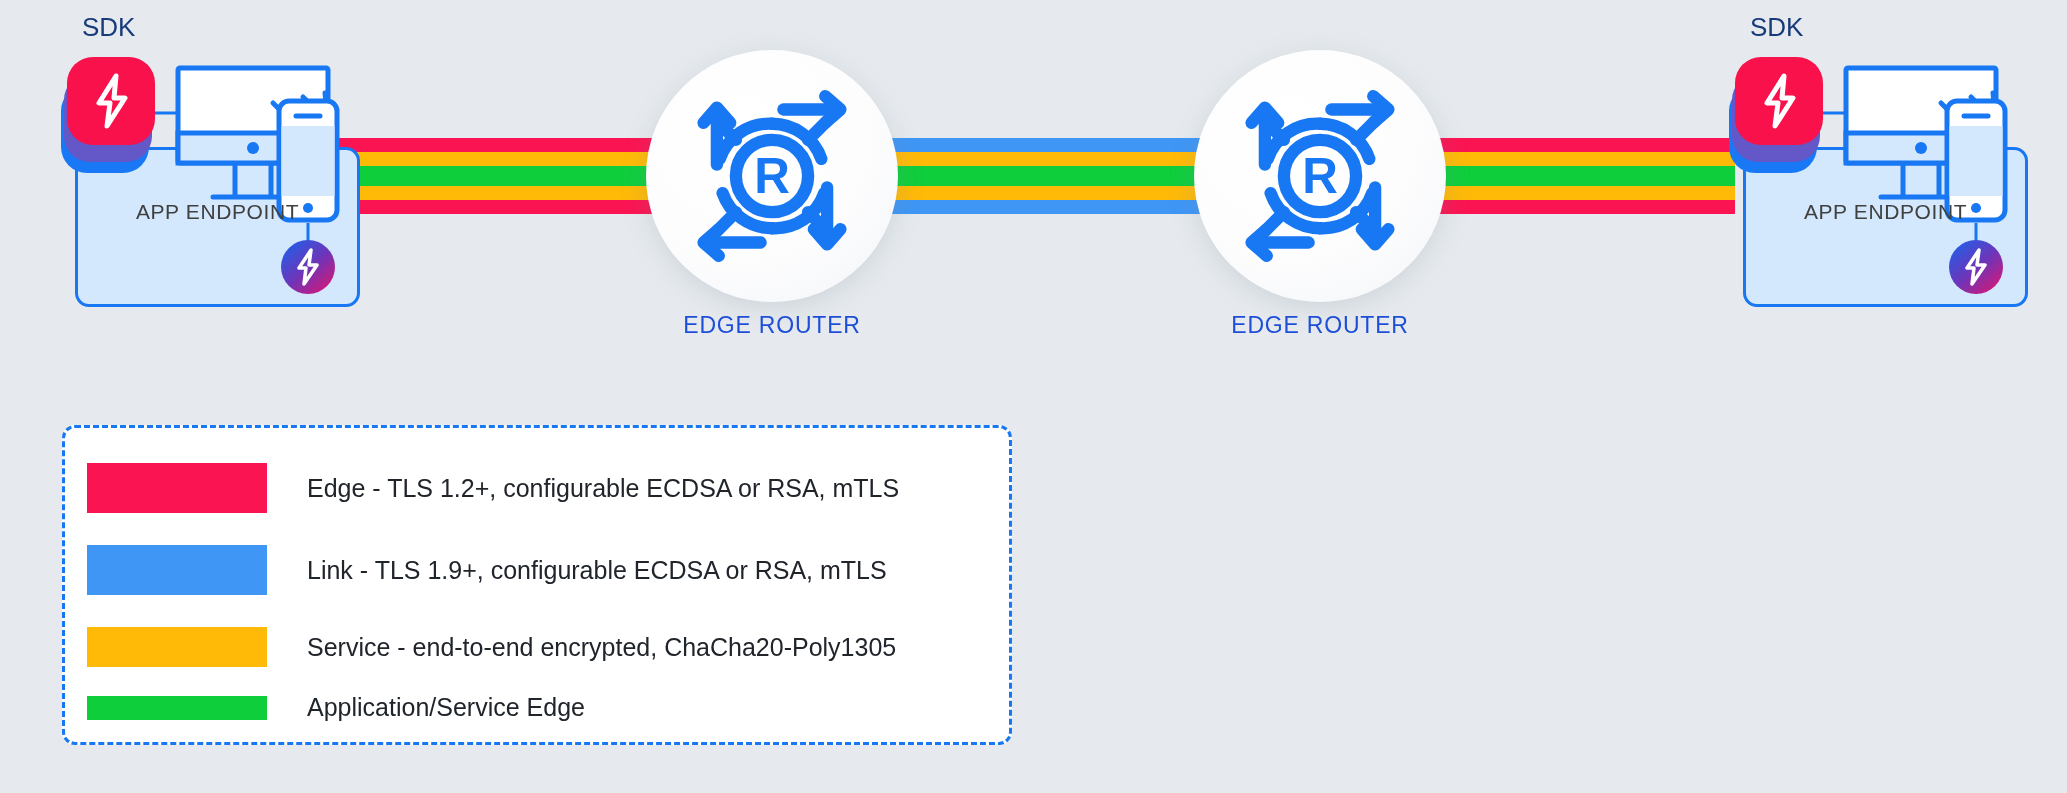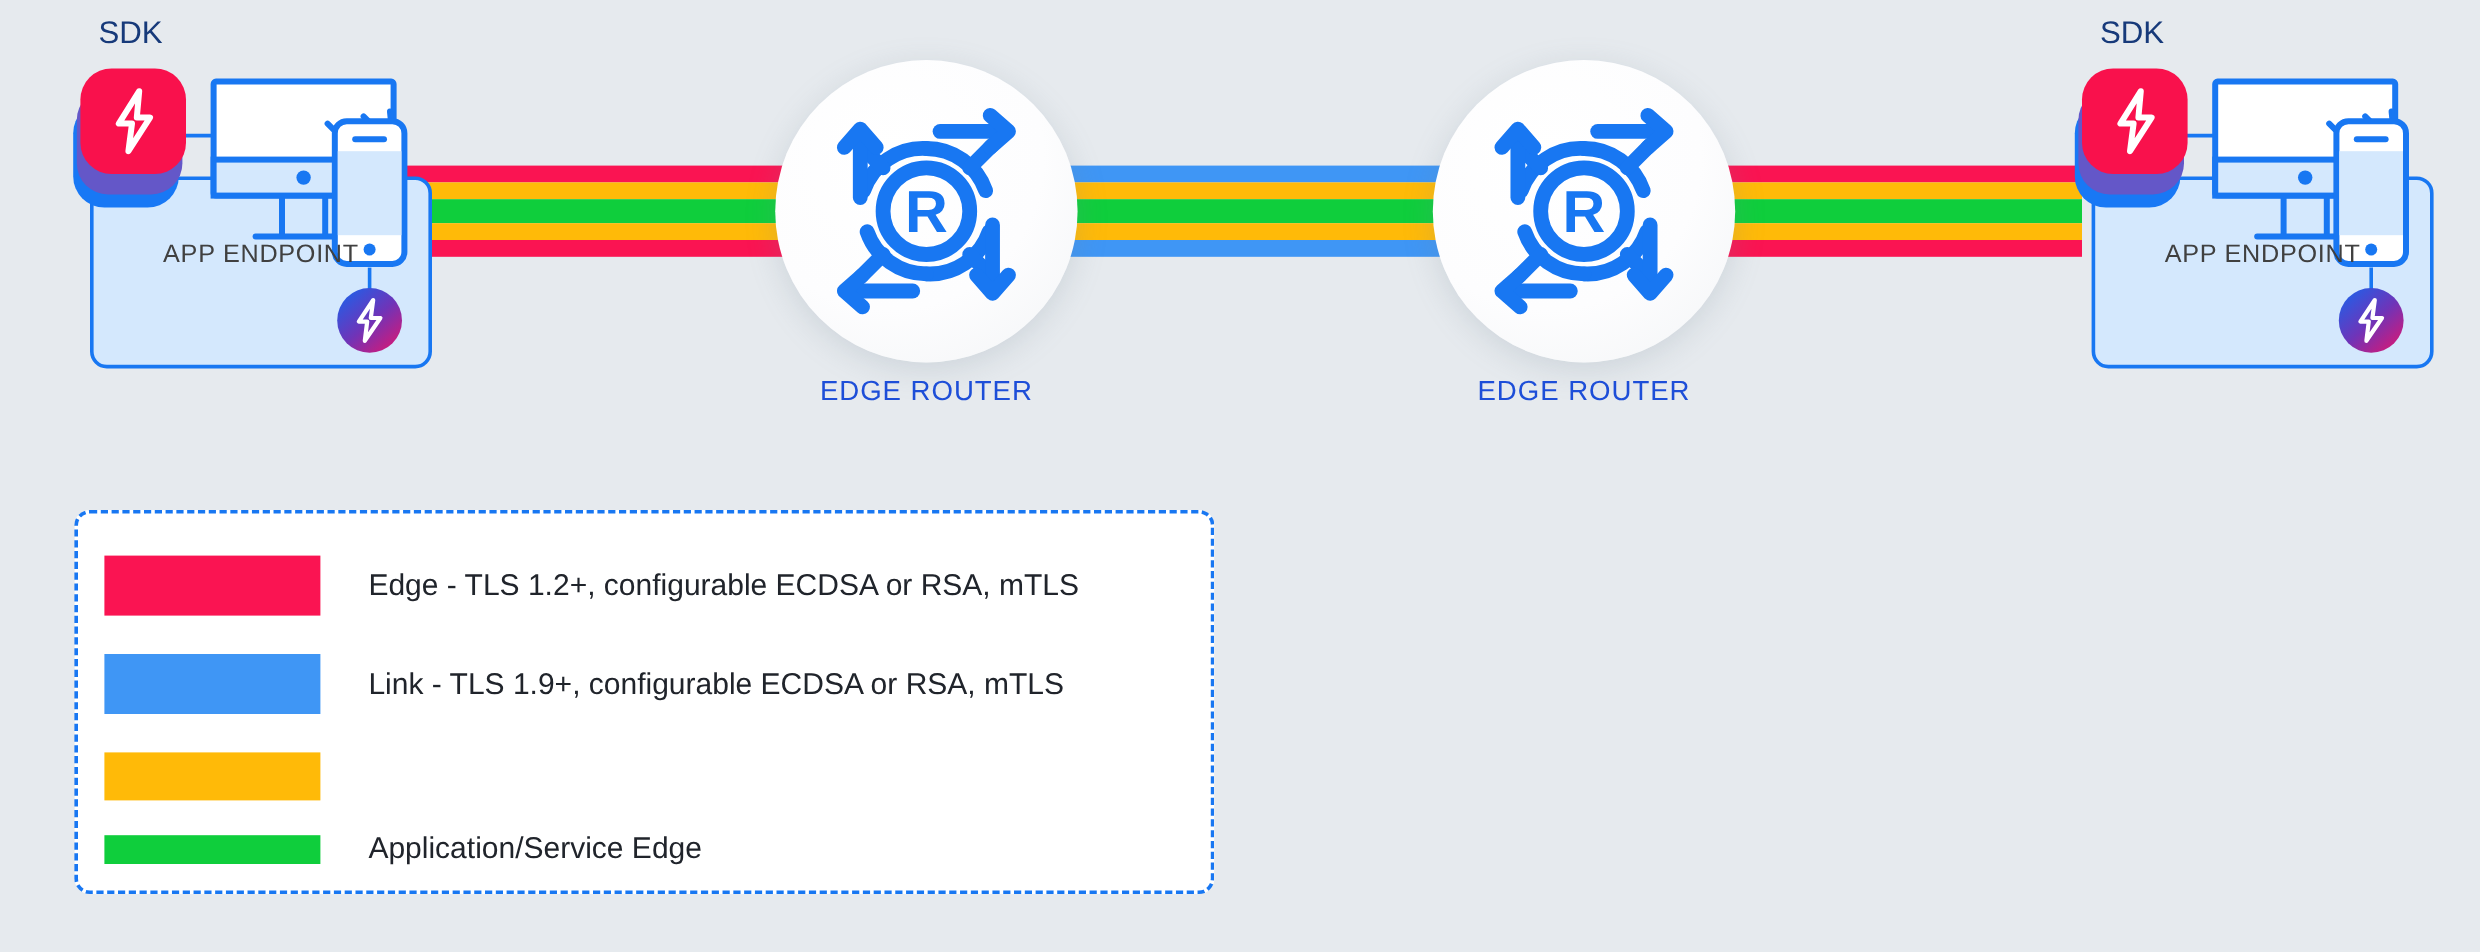--- a/index.html
+++ b/index.html
@@ -286,20 +286,21 @@
       <div class="legend-text" style="margin-left:40px;">Edge - TLS 1.2+, configurable ECDSA or RSA, mTLS</div>
     </div>
 
     <div class="legend-row" style="left:22px; top:117px;">
       <div class="legend-swatch" style="width:180px; height:50px; background:#3F96F5;"></div>
       <div class="legend-text" style="margin-left:40px;">Link - TLS 1.9+, configurable ECDSA or RSA, mTLS</div>
     </div>
 
     <div class="legend-row" style="left:22px; top:199px;">
       <div class="legend-swatch" style="width:180px; height:40px; background:#FFBA08;"></div>
+      <div class="legend-text" style="margin-left:40px;">Service - end-to-end encrypted, ChaCha20-Poly1305</div>
     </div>
 
     <div class="legend-row" style="left:22px; top:265px;">
       <div class="legend-swatch" style="width:180px; height:24px; background:#0FCE3C;"></div>
       <div class="legend-text" style="margin-left:40px;">Application/Service Edge</div>
     </div>
   </div>
 
 </div>
 

